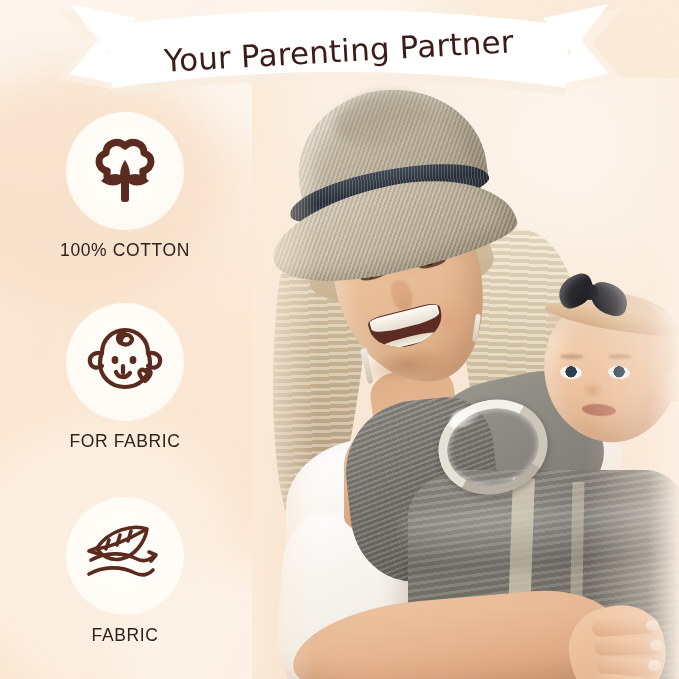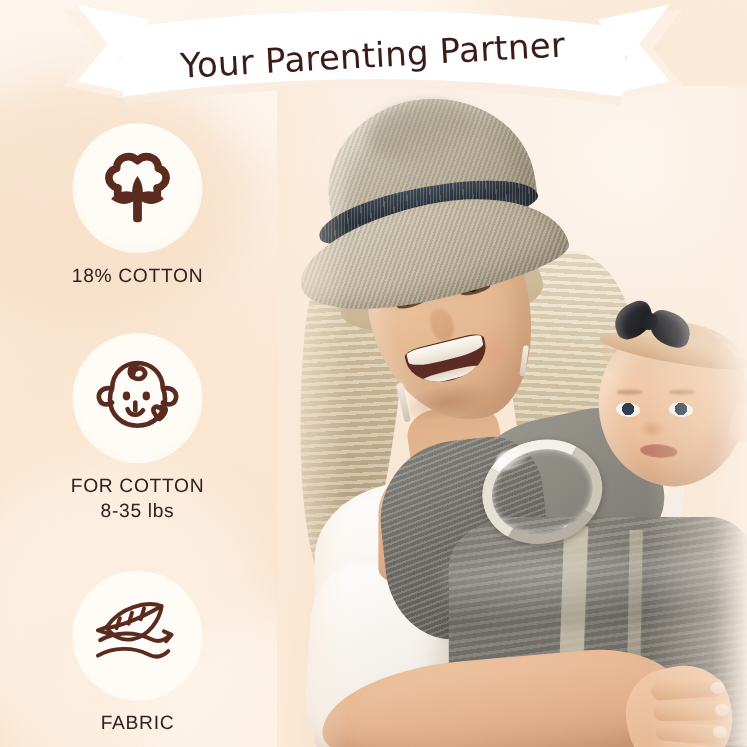--- a/index.html
+++ b/index.html
@@ -564,21 +564,21 @@
           </g>
           <g fill="#5b2b20">
             <path d="M43 32 C49 40 50 52 43 62 C36 52 37 40 43 32 Z"></path>
             <path d="M41 48 C33 44 25 46 19 53 C28 60 37 58 42 53 Z"></path>
             <path d="M45 48 C53 44 61 46 67 53 C58 60 49 58 44 53 Z"></path>
             <rect x="39" y="52" width="8" height="22" rx="3"></rect>
           </g>
         </svg>
       </div>
       <div class="feature-label">
-        <span>18% COTTON</span>
+        <span>100% COTTON</span>
       </div>
     </div>
 
     <div class="feature f-babies">
       <div class="badge">
         <svg width="90" height="86" viewBox="0 0 90 86" aria-hidden="true">
           <g fill="none" stroke="#5b2b20" stroke-width="4.2" stroke-linecap="round" stroke-linejoin="round">
             <path d="M22 34 C22 20 33 11 45 11 C57 11 68 20 68 34 C68 34 70 38 70 44 C70 58 59 68 45 68 C31 68 20 58 20 44 C20 38 22 34 22 34 Z"></path>
             <path d="M41 22 C41 16 48 14 51 18 C54 22 49 27 43 25 C36 23 36 14 45 12"></path>
             <path d="M21 34 C13 33 9 38 10 43 C11 49 17 50 22 47"></path>
@@ -587,22 +587,21 @@
             <path d="M43 47 L43 54"></path>
             <path d="M60 56 C58 52 62 49 65 52 C68 49 72 52 70 56 C68 60 65 62 65 62 C65 62 62 60 60 56 Z"></path>
           </g>
           <g fill="#5b2b20">
             <ellipse cx="35" cy="41" rx="3.4" ry="4"></ellipse>
             <ellipse cx="53" cy="41" rx="3.4" ry="4"></ellipse>
           </g>
         </svg>
       </div>
       <div class="feature-label">
-        <span>FOR COTTON</span>
-        <span class="sub">8-35 lbs</span>
+        <span>FOR FABRIC</span>
       </div>
     </div>
 
     <div class="feature f-light">
       <div class="badge">
         <svg width="92" height="80" viewBox="0 0 92 80" aria-hidden="true">
           <g fill="none" stroke="#5b2b20" stroke-width="3.6" stroke-linecap="round" stroke-linejoin="round">
             <path d="M18 32 C30 14 54 8 68 13 C66 26 56 40 42 43 C32 45 22 40 18 32 Z"></path>
             <path d="M66 14 C52 22 36 30 18 33"></path>
             <path d="M30 24 L27 33"></path>

